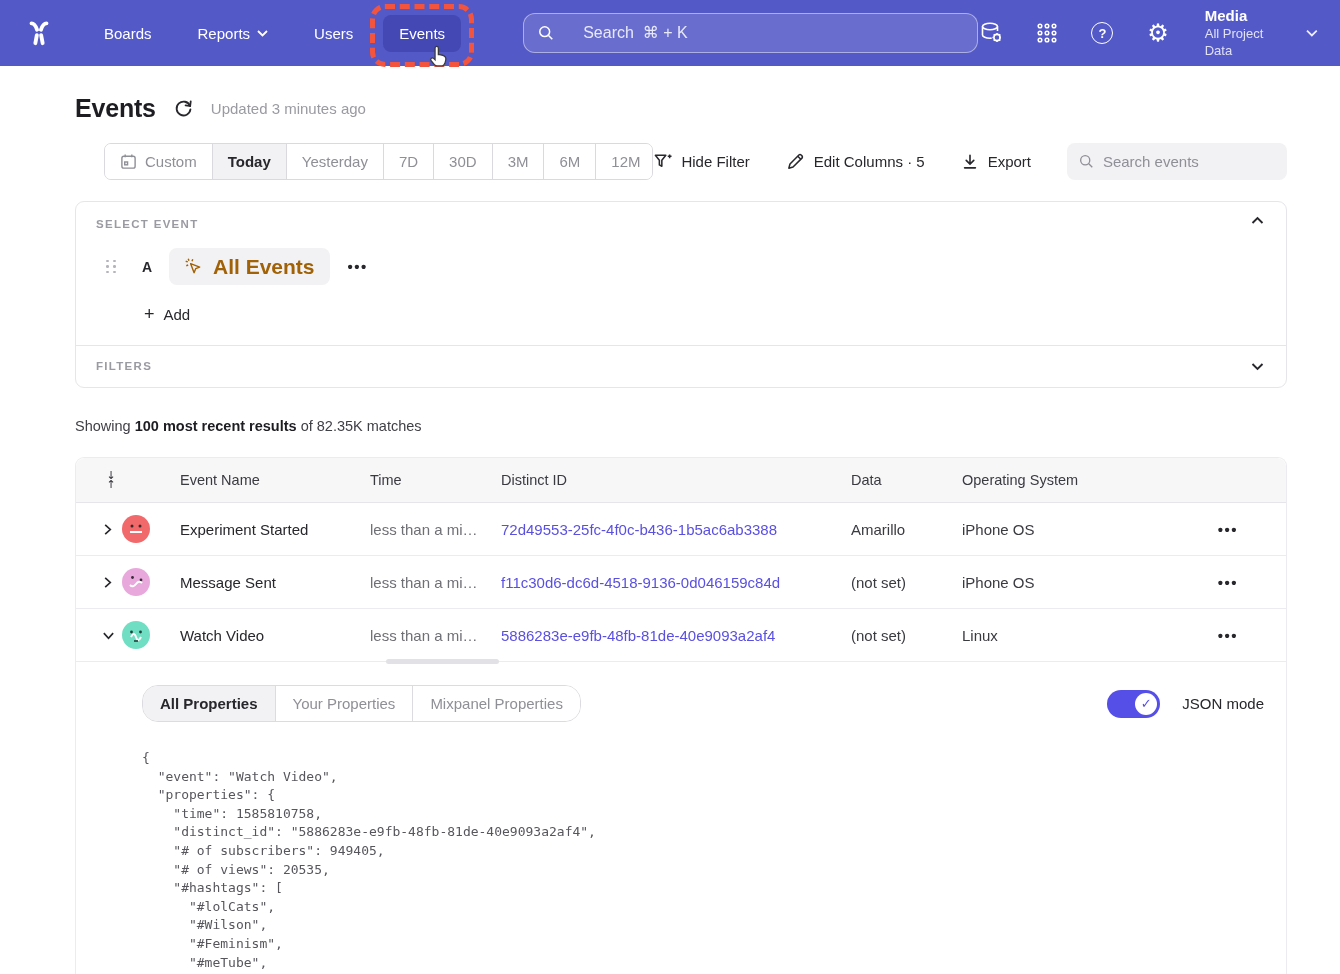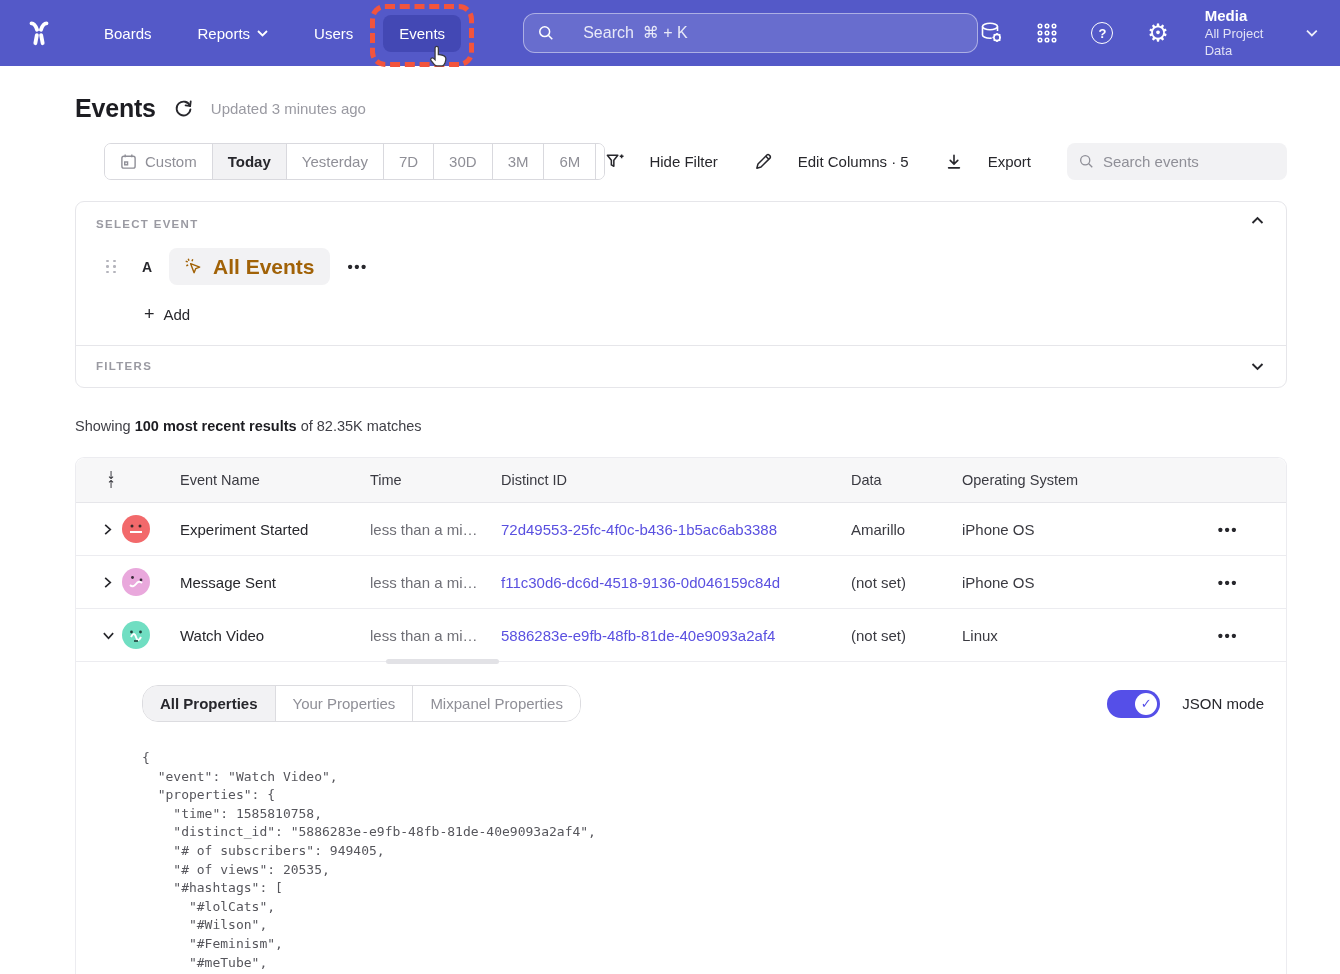--- a/index.html
+++ b/index.html
@@ -35,21 +35,21 @@
   .page-title { font-size:25px; font-weight:700; color:#1d1d22; letter-spacing:-0.2px; }
   .updated { color:#9a9aa2; font-size:15px; }
 
   .filter-row { display:flex; align-items:center; margin-top:20px; }
   .seg-group { display:flex; border:1px solid #d9d9de; border-radius:7px; overflow:hidden; background:#fff; height:37px;margin-left:29px; }
   .seg-btn { display:flex; align-items:center; gap:8px; padding:0 15px; font-size:15px; color:#8f8f97;
     border-right:1px solid #d9d9de; cursor:pointer; background:#fff; white-space:nowrap; }
   .seg-btn:last-child { border-right:none; }
   .seg-btn.selected { background:#f2f2f4; color:#27272c; font-weight:700; }
   .toolbar { margin-left:auto; display:flex; align-items:center; gap:36px; }
-  .tool-btn { display:flex; align-items:center; gap:25px; font-size:15px; font-weight:500; color:#27272c; cursor:pointer; white-space:nowrap; }
+  .tool-btn { display:flex; align-items:center; gap:9px; font-size:15px; font-weight:500; color:#27272c; cursor:pointer; white-space:nowrap; }
   .search-events { width:220px; height:37px; background:#f2f2f4; border-radius:8px; display:flex; align-items:center; padding:0 12px; gap:9px; }
   .search-events input { background:transparent; border:none; outline:none; font-size:15px; color:#27272c; width:100%;
     font-family:"Liberation Sans","DejaVu Sans",sans-serif; }
   .search-events input::placeholder { color:#8f8f97; }
 
   
   .qb-card { margin-top:21px; border:1px solid #e6e6ea; border-radius:9px; background:#fff; }
   .qb-section { padding:16px 20px 18px 20px; position:relative; }
   .qb-label { font-size:11.5px; font-weight:700; letter-spacing:1.3px; color:#9a9aa2; }
   .qb-chevron { position:absolute; right:22px; top:14px; cursor:pointer; }

